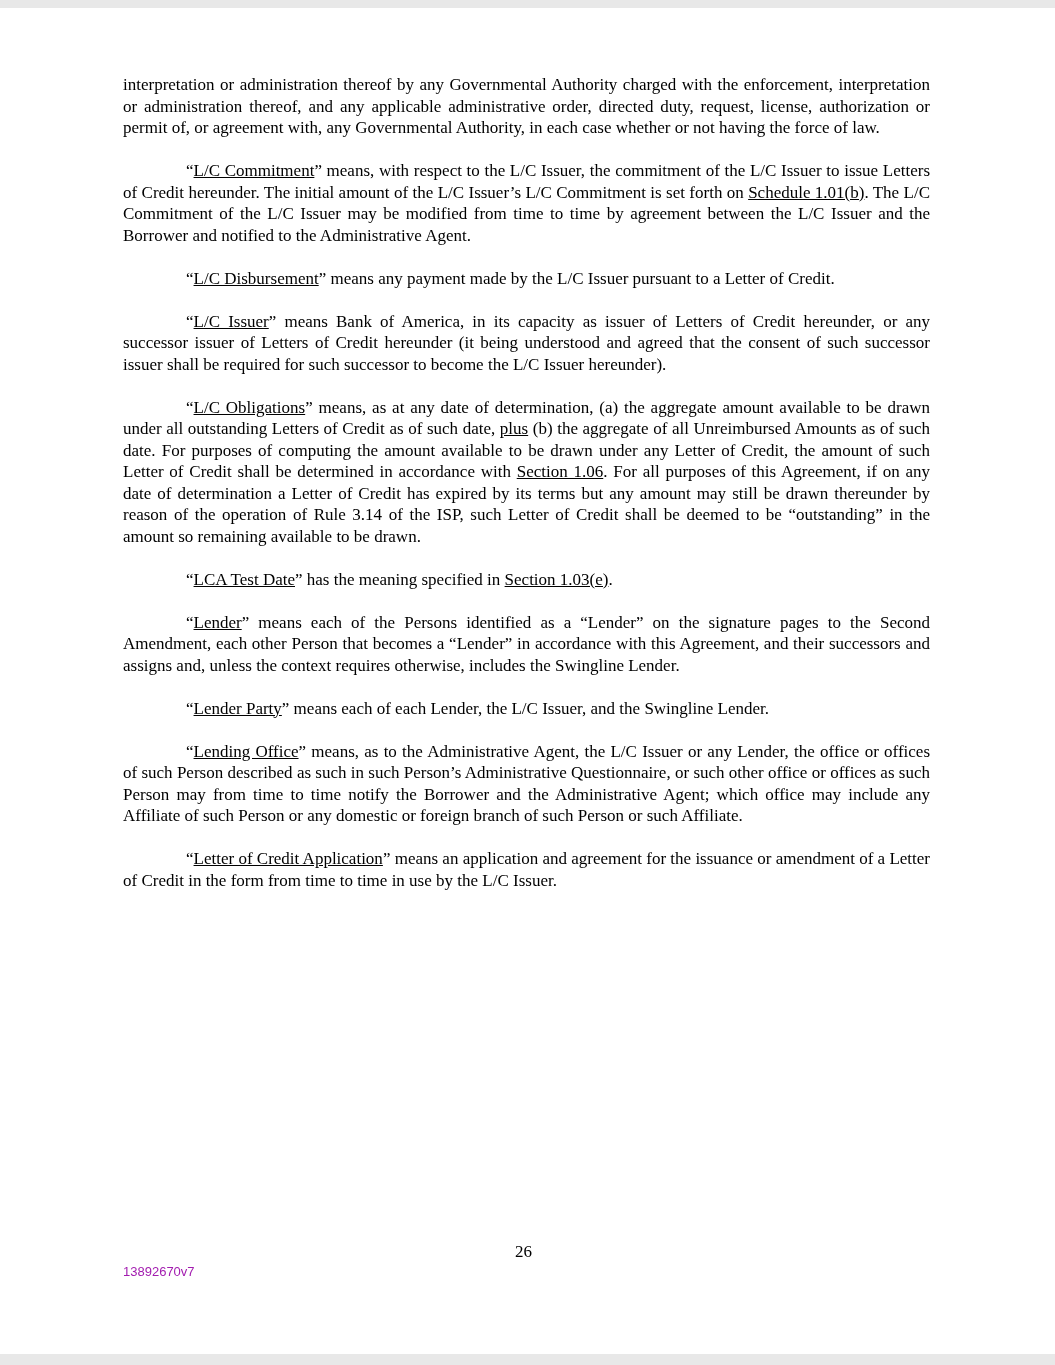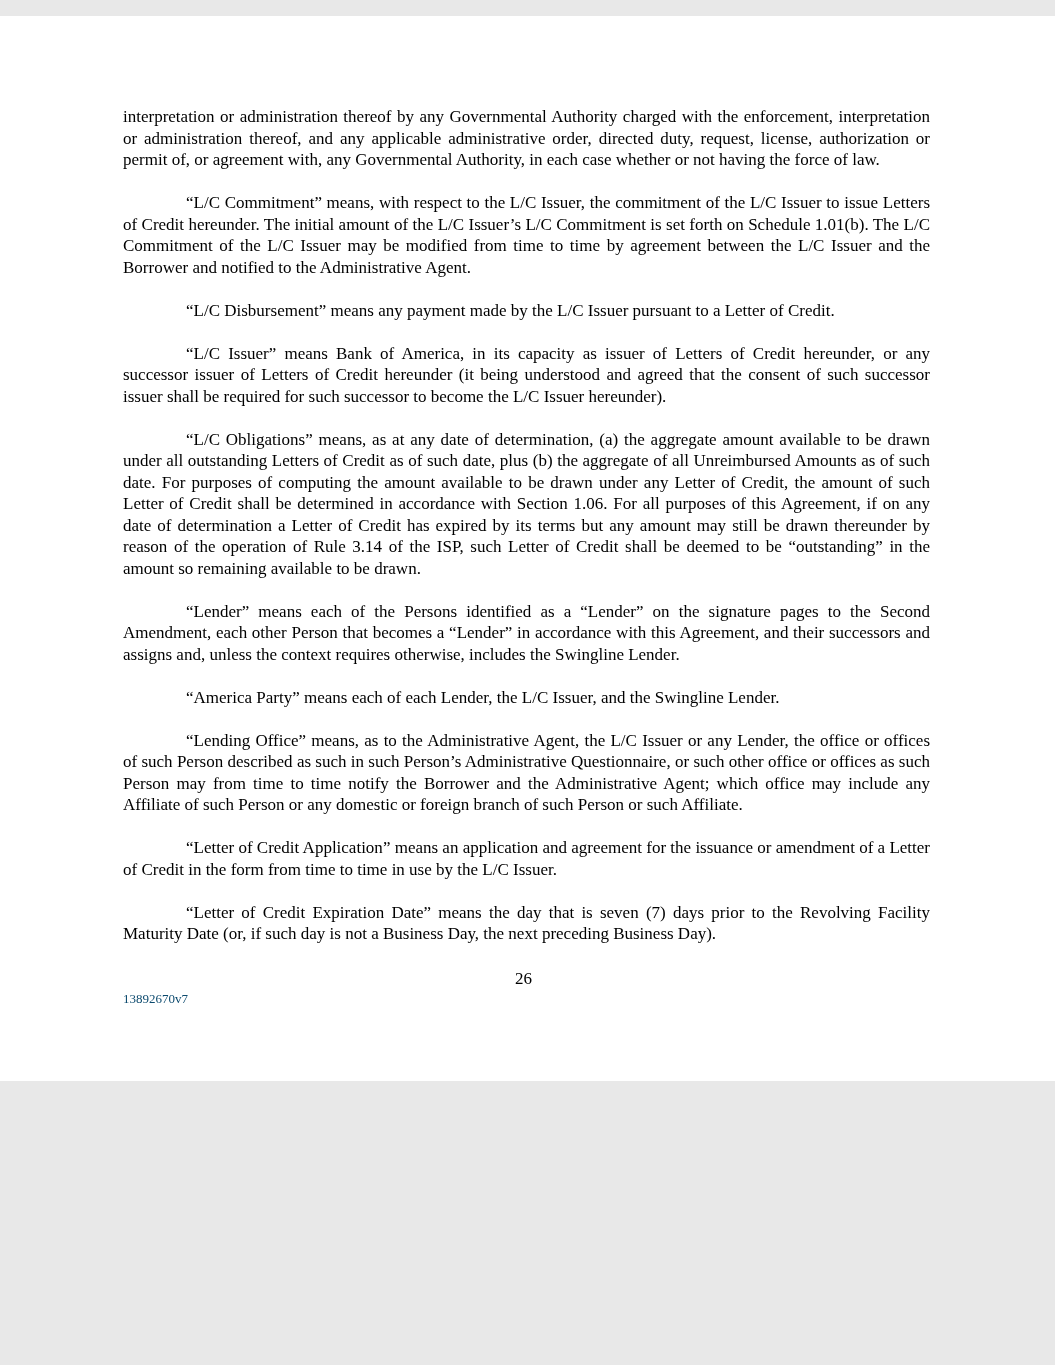--- a/index.html
+++ b/index.html
@@ -3,69 +3,70 @@
 <meta charset="utf-8">
 <style>
   html, body {
     margin: 0;
     padding: 0;
     background: #e8e8e8;
   }
   .page {
     position: relative;
     width: 1055px;
-    height: 1065px;
-    margin: 16px auto;
+    height: 1346px;
+    margin: 8px auto;
     background: #ffffff;
     box-sizing: border-box;
-    padding: 90px 125px 0 123px;
+    padding: 66px 125px 0 123px;
     font-family: "Liberation Serif", serif;
     font-size: 17px;
     line-height: 21.5px;
     color: #000000;
   }
   .doc-body p.para {
     margin: 0 0 21.5px 0;
     text-align: justify;
   }
   .doc-body p.para.indent {
     text-indent: 63px;
   }
   .u {
+    text-decoration: underline;
   }
   .footer-page-number {
     position: absolute;
     left: 0;
     right: 8px;
     bottom: 92px;
     text-align: center;
     font-family: "Liberation Serif", serif;
     font-size: 17px;
     color: #000000;
   }
   .footer-doc-id {
     position: absolute;
     left: 123px;
     bottom: 72px;
-    font-family: Liberation Serif, serif;
+    font-family: Liberation Sans, sans-serif;
     font-size: 13px;
-    color: #0c4a6e;
+    color: #a21caf;
   }
 </style>
 </head>
 <body>
 
 <div class="page">
   <div class="doc-body">
       <p class="para"><span>interpretation or administration thereof by any Governmental Authority charged with the enforcement, interpretation or administration thereof, and any applicable administrative order, directed duty, request, license, authorization or permit of, or agreement with, any Governmental Authority, in each case whether or not having the force of law.</span></p>
       <p class="para indent"><span>“</span><span class="u">L/C Commitment</span><span>” means, with respect to the L/C Issuer, the commitment of the L/C Issuer to issue Letters of Credit hereunder.  The initial amount of the L/C Issuer’s L/C Commitment is set forth on </span><span class="u">Schedule 1.01(b)</span><span>.  The L/C Commitment of the L/C Issuer may be modified from time to time by agreement between the L/C Issuer and the Borrower and notified to the Administrative Agent.</span></p>
       <p class="para indent"><span>“</span><span class="u">L/C Disbursement</span><span>” means any payment made by the L/C Issuer pursuant to a Letter of Credit.</span></p>
       <p class="para indent"><span>“</span><span class="u">L/C Issuer</span><span>” means Bank of America, in its capacity as issuer of Letters of Credit hereunder, or any successor issuer of Letters of Credit hereunder (it being understood and agreed that the consent of such successor issuer shall be required for such successor to become the L/C Issuer hereunder).</span></p>
       <p class="para indent"><span>“</span><span class="u">L/C Obligations</span><span>” means, as at any date of determination, (a) the aggregate amount available to be drawn under all outstanding Letters of Credit as of such date, </span><span class="u">plus</span><span> (b) the aggregate of all Unreimbursed Amounts as of such date.  For purposes of computing the amount available to be drawn under any Letter of Credit, the amount of such Letter of Credit shall be determined in accordance with </span><span class="u">Section 1.06</span><span>.  For all purposes of this Agreement, if on any date of determination a Letter of Credit has expired by its terms but any amount may still be drawn thereunder by reason of the operation of Rule 3.14 of the ISP, such Letter of Credit shall be deemed to be “outstanding” in the amount so remaining available to be drawn.</span></p>
+      <p class="para indent"><span>“</span><span class="u">LCA Test Date</span><span>” has the meaning specified in </span><span class="u">Section 1.03(e)</span><span>.</span></p>
       <p class="para indent"><span>“</span><span class="u">Lender</span><span>” means each of the Persons identified as a “Lender” on the signature pages to the Second Amendment, each other Person that becomes a “Lender” in accordance with this Agreement, and their successors and assigns and, unless the context requires otherwise, includes the Swingline Lender.</span></p>
-      <p class="para indent"><span>“</span><span class="u">America Party</span><span>” means each of each Lender, the L/C Issuer, and the Swingline Lender.</span></p>
+      <p class="para indent"><span>“</span><span class="u">Lender Party</span><span>” means each of each Lender, the L/C Issuer, and the Swingline Lender.</span></p>
       <p class="para indent"><span>“</span><span class="u">Lending Office</span><span>” means, as to the Administrative Agent, the L/C Issuer or any Lender, the office or offices of such Person described as such in such Person’s Administrative Questionnaire, or such other office or offices as such Person may from time to time notify the Borrower and the Administrative Agent; which office may include any Affiliate of such Person or any domestic or foreign branch of such Person or such Affiliate.</span></p>
       <p class="para indent"><span>“</span><span class="u">Letter of Credit Application</span><span>” means an application and agreement for the issuance or amendment of a Letter of Credit in the form from time to time in use by the L/C Issuer.</span></p>
-      <p class="para indent"><span>“</span><span class="u">Letter of Credit Expiration Date</span><span>” means the day that is seven (7) days prior to the Revolving Facility Maturity Date (or, if such day is not a Business Day, the next preceding Business Day).</span></p>
     </div>
   <div class="footer-page-number">26</div>
   <div class="footer-doc-id">13892670v7</div>
 </div>
 
 </body></html>

